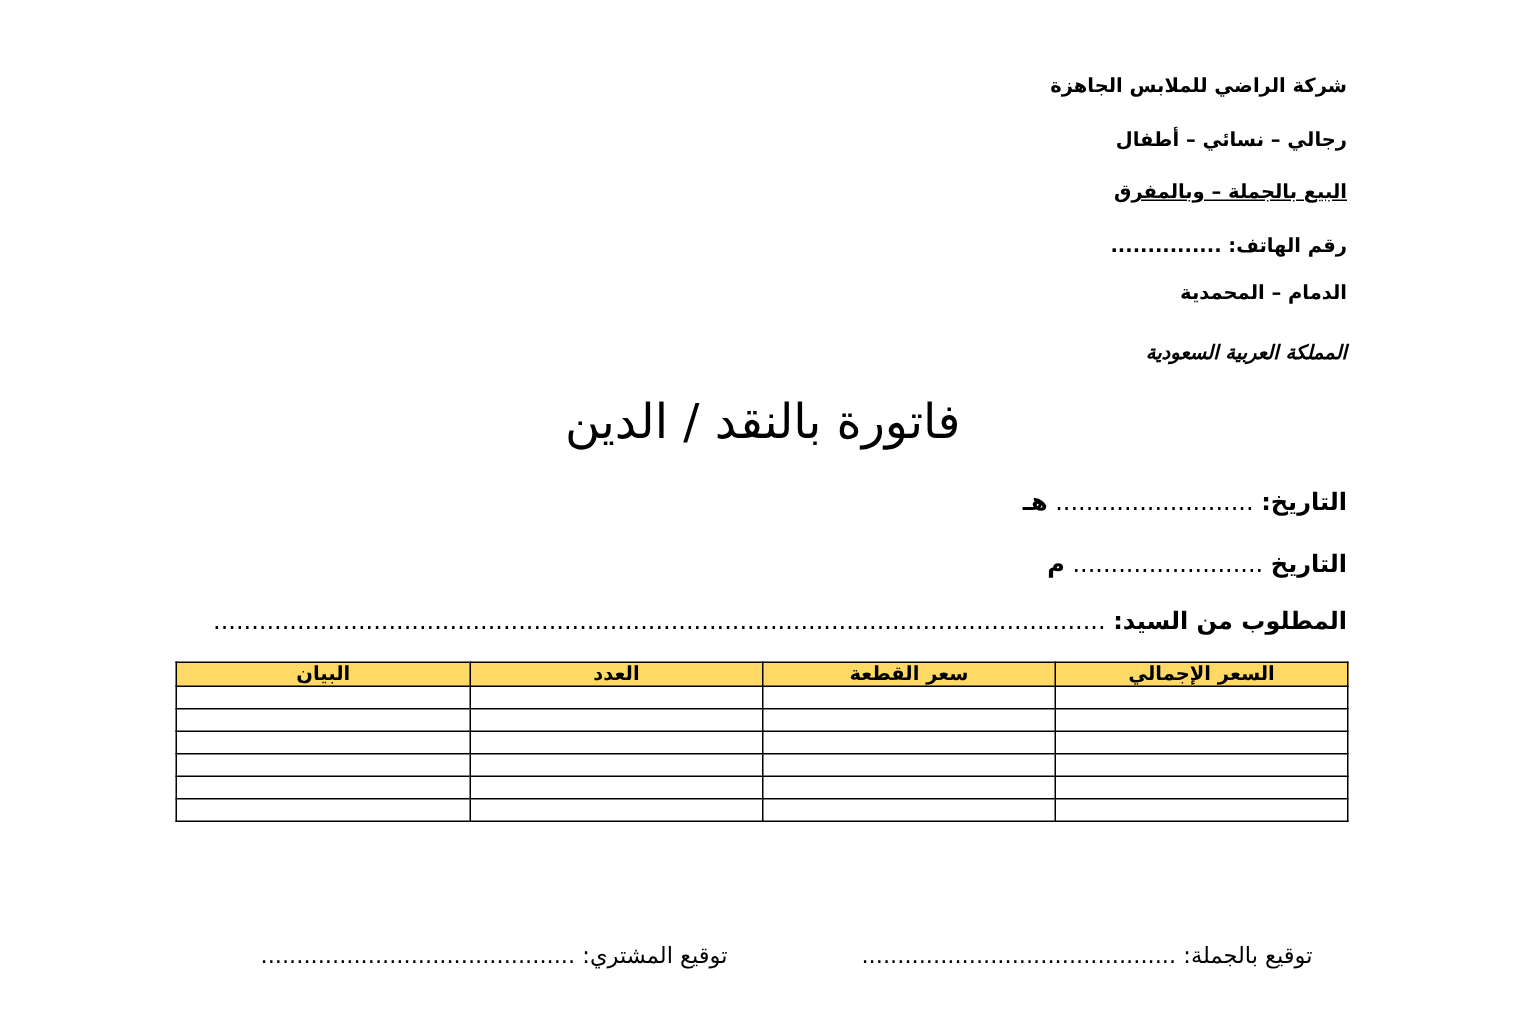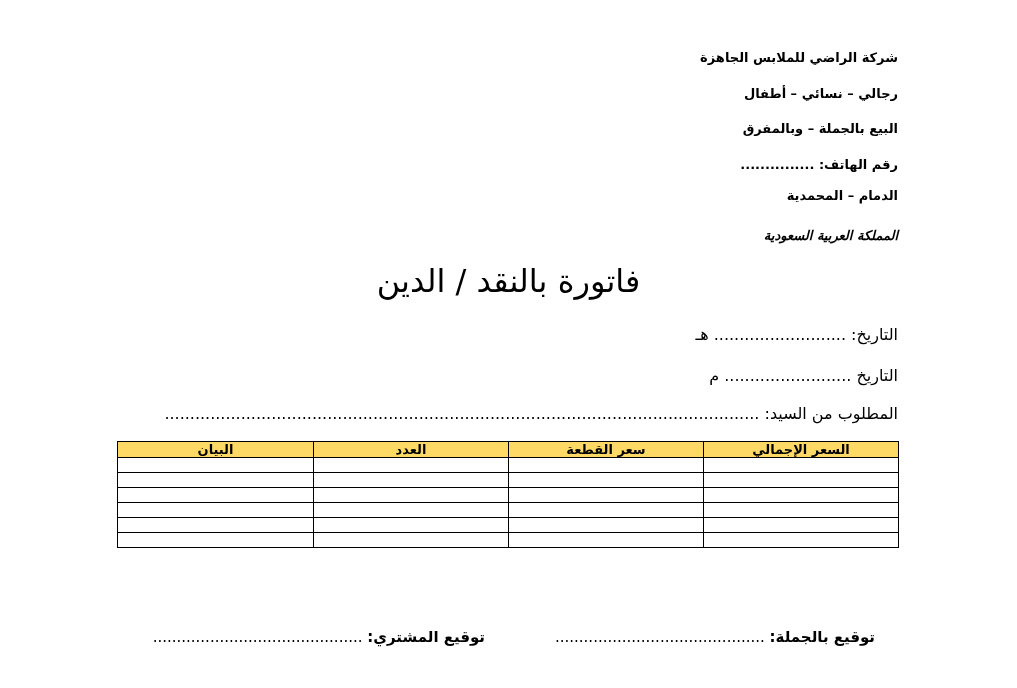--- a/index.html
+++ b/index.html
@@ -35,21 +35,21 @@
       direction: rtl;
     }
 
     .field-line {
       position: absolute;
       right: 119px;
       font-size: 16px;
       direction: rtl;
       white-space: nowrap;
     }
-    .field-line .lbl { font-weight: normal; }
+    .field-line .lbl { font-weight: bold; }
 
     
     .invoice-table {
       position: absolute;
       left: 117px;
       top: 441px;
       width: 781px;
       border-collapse: collapse;
       direction: rtl;
       table-layout: fixed;
@@ -74,29 +74,29 @@
       overflow: hidden;
     }
 
     .sig {
       position: absolute;
       top: 628px;
       font-size: 15px;
       direction: rtl;
       white-space: nowrap;
     }
-    .sig .lbl { font-weight: bold; }
+    .sig .lbl { font-weight: normal; }
     .dots { letter-spacing: 0px; }
   </style>
 </head>
 <body>
 
 <div class="company-line" style="top:50px;">شركة الراضي للملابس الجاهزة</div>
 <div class="company-line" style="top:86px;">رجالي – نسائي – أطفال</div>
-<div class="company-line" style="top:121px;">البيع بالجملة – وبالمفرق</div>
+<div class="company-line" style="top:121px;text-decoration:underline;">البيع بالجملة – وبالمفرق</div>
 <div class="company-line" style="top:157px;">
   <span>رقم الهاتف:</span>
   <span>...............</span>
 </div>
 <div class="company-line" style="top:188px;margin-left:41px;">الدمام – المحمدية</div>
 <div class="company-line" style="top:228px;font-style:italic;">المملكة العربية السعودية</div>
 
 <div class="title">فاتورة بالنقد / الدين</div>
 
 <div class="field-line" style="top:325px;">

